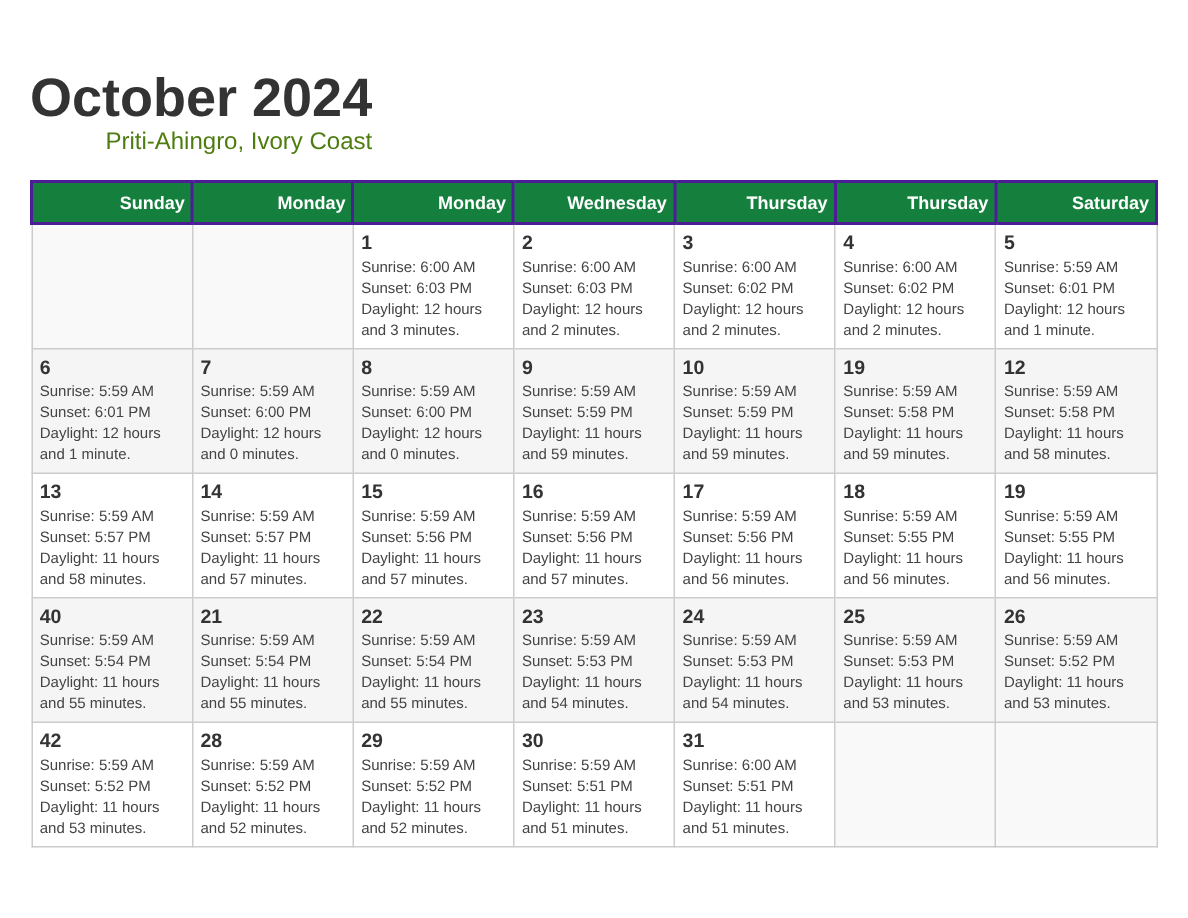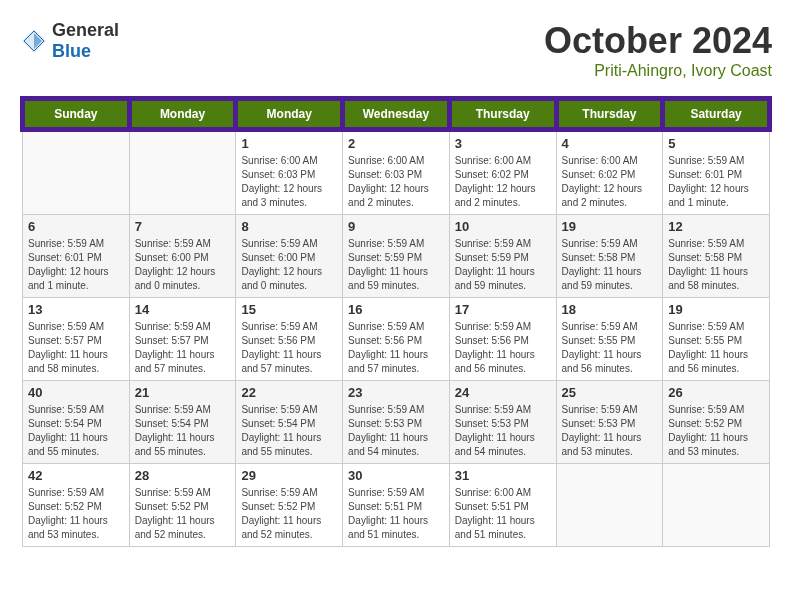--- a/index.html
+++ b/index.html
@@ -25,38 +25,39 @@
       width: 28px;
       height: 28px;
     }
     .title-area {
       text-align: right;
     }
     .month-title {
       font-size: 36px;
       font-weight: bold;
       color: #333;
+      margin-top: 24px;
     }
     .location-title {
       font-size: 16px;
       color: #4d7c0f;
     }
     .calendar-table {
       width: 100%;
       border-collapse: collapse;
       font-size: 11px;
     }
     .calendar-table thead th {
-      background-color: #4d7c0f;
+      background-color: #15803d;
       color: #fff;
       padding: 6px 4px;
-      text-align: center;
+      text-align: right;
       font-size: 12px;
       font-weight: bold;
-      border: 5px solid #4c1d95;
+      border: 2px solid #4c1d95;
     }
     .calendar-table tbody td {
       border: 1px solid #ccc;
       vertical-align: top;
       padding: 4px 5px;
       width: calc(100% / 7);
       min-height: 80px;
       background: #fff;
     }
     .calendar-table tbody tr:nth-child(odd) td {
@@ -78,31 +79,20 @@
       background: #f9f9f9 !important;
     }
     tbody tr:nth-child(even) td {
       background: #f5f5f5;
     }
   </style>
 </head>
 <body>
 
 <div class="header-area">
-  <div class="logo">
-    <svg class="logo-icon" viewBox="0 0 28 28" xmlns="http://www.w3.org/2000/svg">
-      <polygon points="14,2 26,14 14,26 2,14" fill="#1a6bb5" opacity="0.15"></polygon>
-      <polygon points="14,4 24,14 14,24 4,14" fill="none" stroke="#1a6bb5" stroke-width="1"></polygon>
-      <path d="M14 6 L22 14 L14 22" fill="#1a6bb5" opacity="0.5"></path>
-    </svg>
-    <div>
-      <span style="font-size:18px;font-weight:bold;color:#333;">General</span><br>
-      <span style="font-size:18px;font-weight:bold;color:#1a6bb5;">Blue</span>
-    </div>
-  </div>
   <div class="title-area">
     <div class="month-title">October 2024</div>
     <div class="location-title">Priti-Ahingro, Ivory Coast</div>
   </div>
 </div>
 
 <table class="calendar-table">
   <thead>
     <tr>
     <th>Sunday</th>

